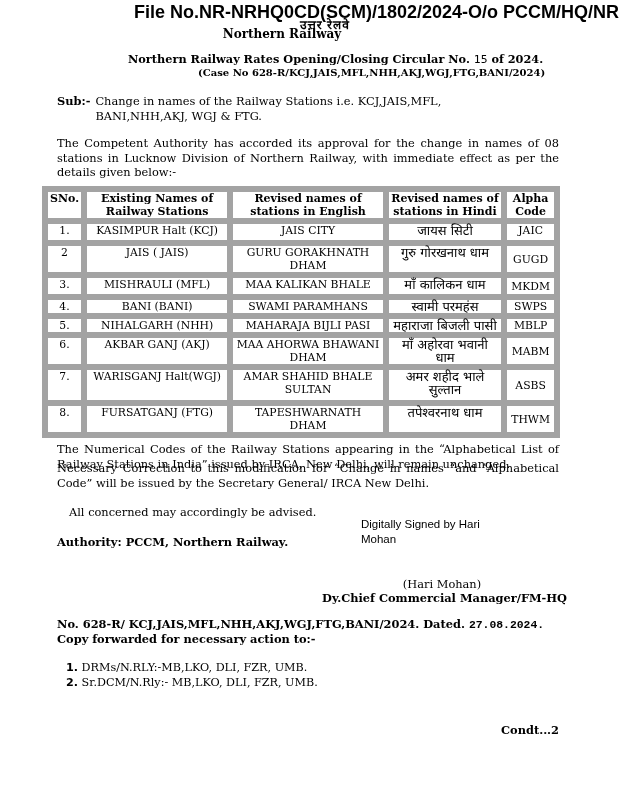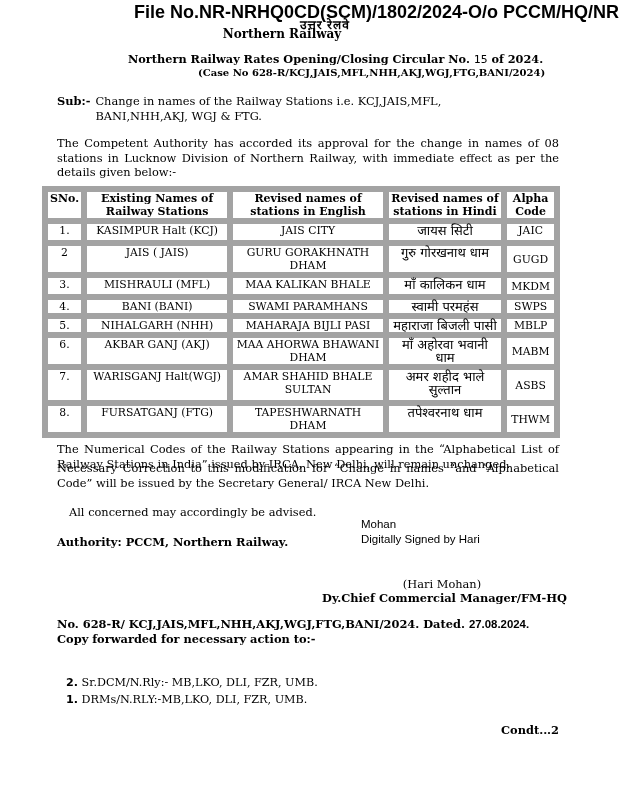--- a/index.html
+++ b/index.html
@@ -32,25 +32,25 @@
   #stations td.code { vertical-align: middle; margin-left: 11px; }
   #stations col.c1 { width: 35px; } #stations col.c2 { width: 150px; }
   #stations col.c3 { width: 158px; } #stations col.c4 { width: 122px; } #stations col.c5 { width: 53px; }
 
   #authority { left: 57px; top: 535px; font-size: 11.4px; font-weight: bold; }
   #sig-block { left: 361px; top: 517px; font-size: 11.5px; line-height: 15px; }
   #sig-name { left: 372px; width: 140px; text-align: center; top: 577px; font-size: 11.4px; font-weight: normal; }
   #sig-desig { left: 322px; top: 591px; font-size: 11.4px; font-weight: bold; }
 
   #ref-no { left: 57px; top: 617px; font-size: 11.4px; font-weight: bold; }
-  #ref-no .date { font-family: Liberation Sans, sans-serif; }
+  #ref-no .date { font-family: Liberation Mono, monospace; }
   #copy-fwd { left: 57px; top: 632px; font-size: 11.4px; font-weight: bold; }
   .copy-item { position: absolute; left: 66px; font-size: 11.2px; }
   .copy-item .num { font-family: "DejaVu Sans", sans-serif; font-weight: bold; }
-  #copy-1 { top: 661px; margin-top: 32px; }
+  #copy-1 { top: 661px; }
   #copy-2 { top: 676px; }
   #condt { left: 501px; top: 723px; font-size: 11.4px; font-weight: bold; }
 </style>
 </head>
 <body>
 
 <div class="abs sans" id="file-no">File No.NR-NRHQ0CD(SCM)/1802/2024-O/o PCCM/HQ/NR</div>
 <div class="abs sans" id="hindi-rail">उत्तर रेलवे</div>
 <div class="abs serif" id="org-name">Northern Railway</div>
 
@@ -144,22 +144,22 @@
   </tbody>
 </table>
 
 <div class="para serif" id="numcodes">The Numerical Codes of the Railway Stations appearing in the “Alphabetical List of Railway Stations in India” issued by IRCA, New Delhi, will remain unchanged.</div>
 <div class="para serif" id="correction">Necessary Correction to this modification for “Change in names “and “Alphabetical Code” will be issued by the Secretary General/ IRCA New Delhi.</div>
 <div class="para serif" id="concerned">All concerned may accordingly be advised.</div>
 
 <div class="abs serif" id="authority">Authority:  PCCM, Northern Railway.</div>
 
 <div class="abs sans" id="sig-block">
+  <div>Digitally Signed by Hari</div>
   <div>Mohan</div>
-  <div>Digitally Signed by Hari</div>
 </div>
 <div class="abs serif" id="sig-name">(Hari Mohan)</div>
 <div class="abs serif" id="sig-desig">Dy.Chief Commercial Manager/FM-HQ</div>
 
 <div class="abs serif" id="ref-no">
   <span>No. 628-R/ KCJ,JAIS,MFL,NHH,AKJ,WGJ,FTG,BANI/2024. Dated.</span>
   <span class="date">27.08.2024.</span>
 </div>
 <div class="abs serif" id="copy-fwd">Copy forwarded for necessary action to:-</div>
 

